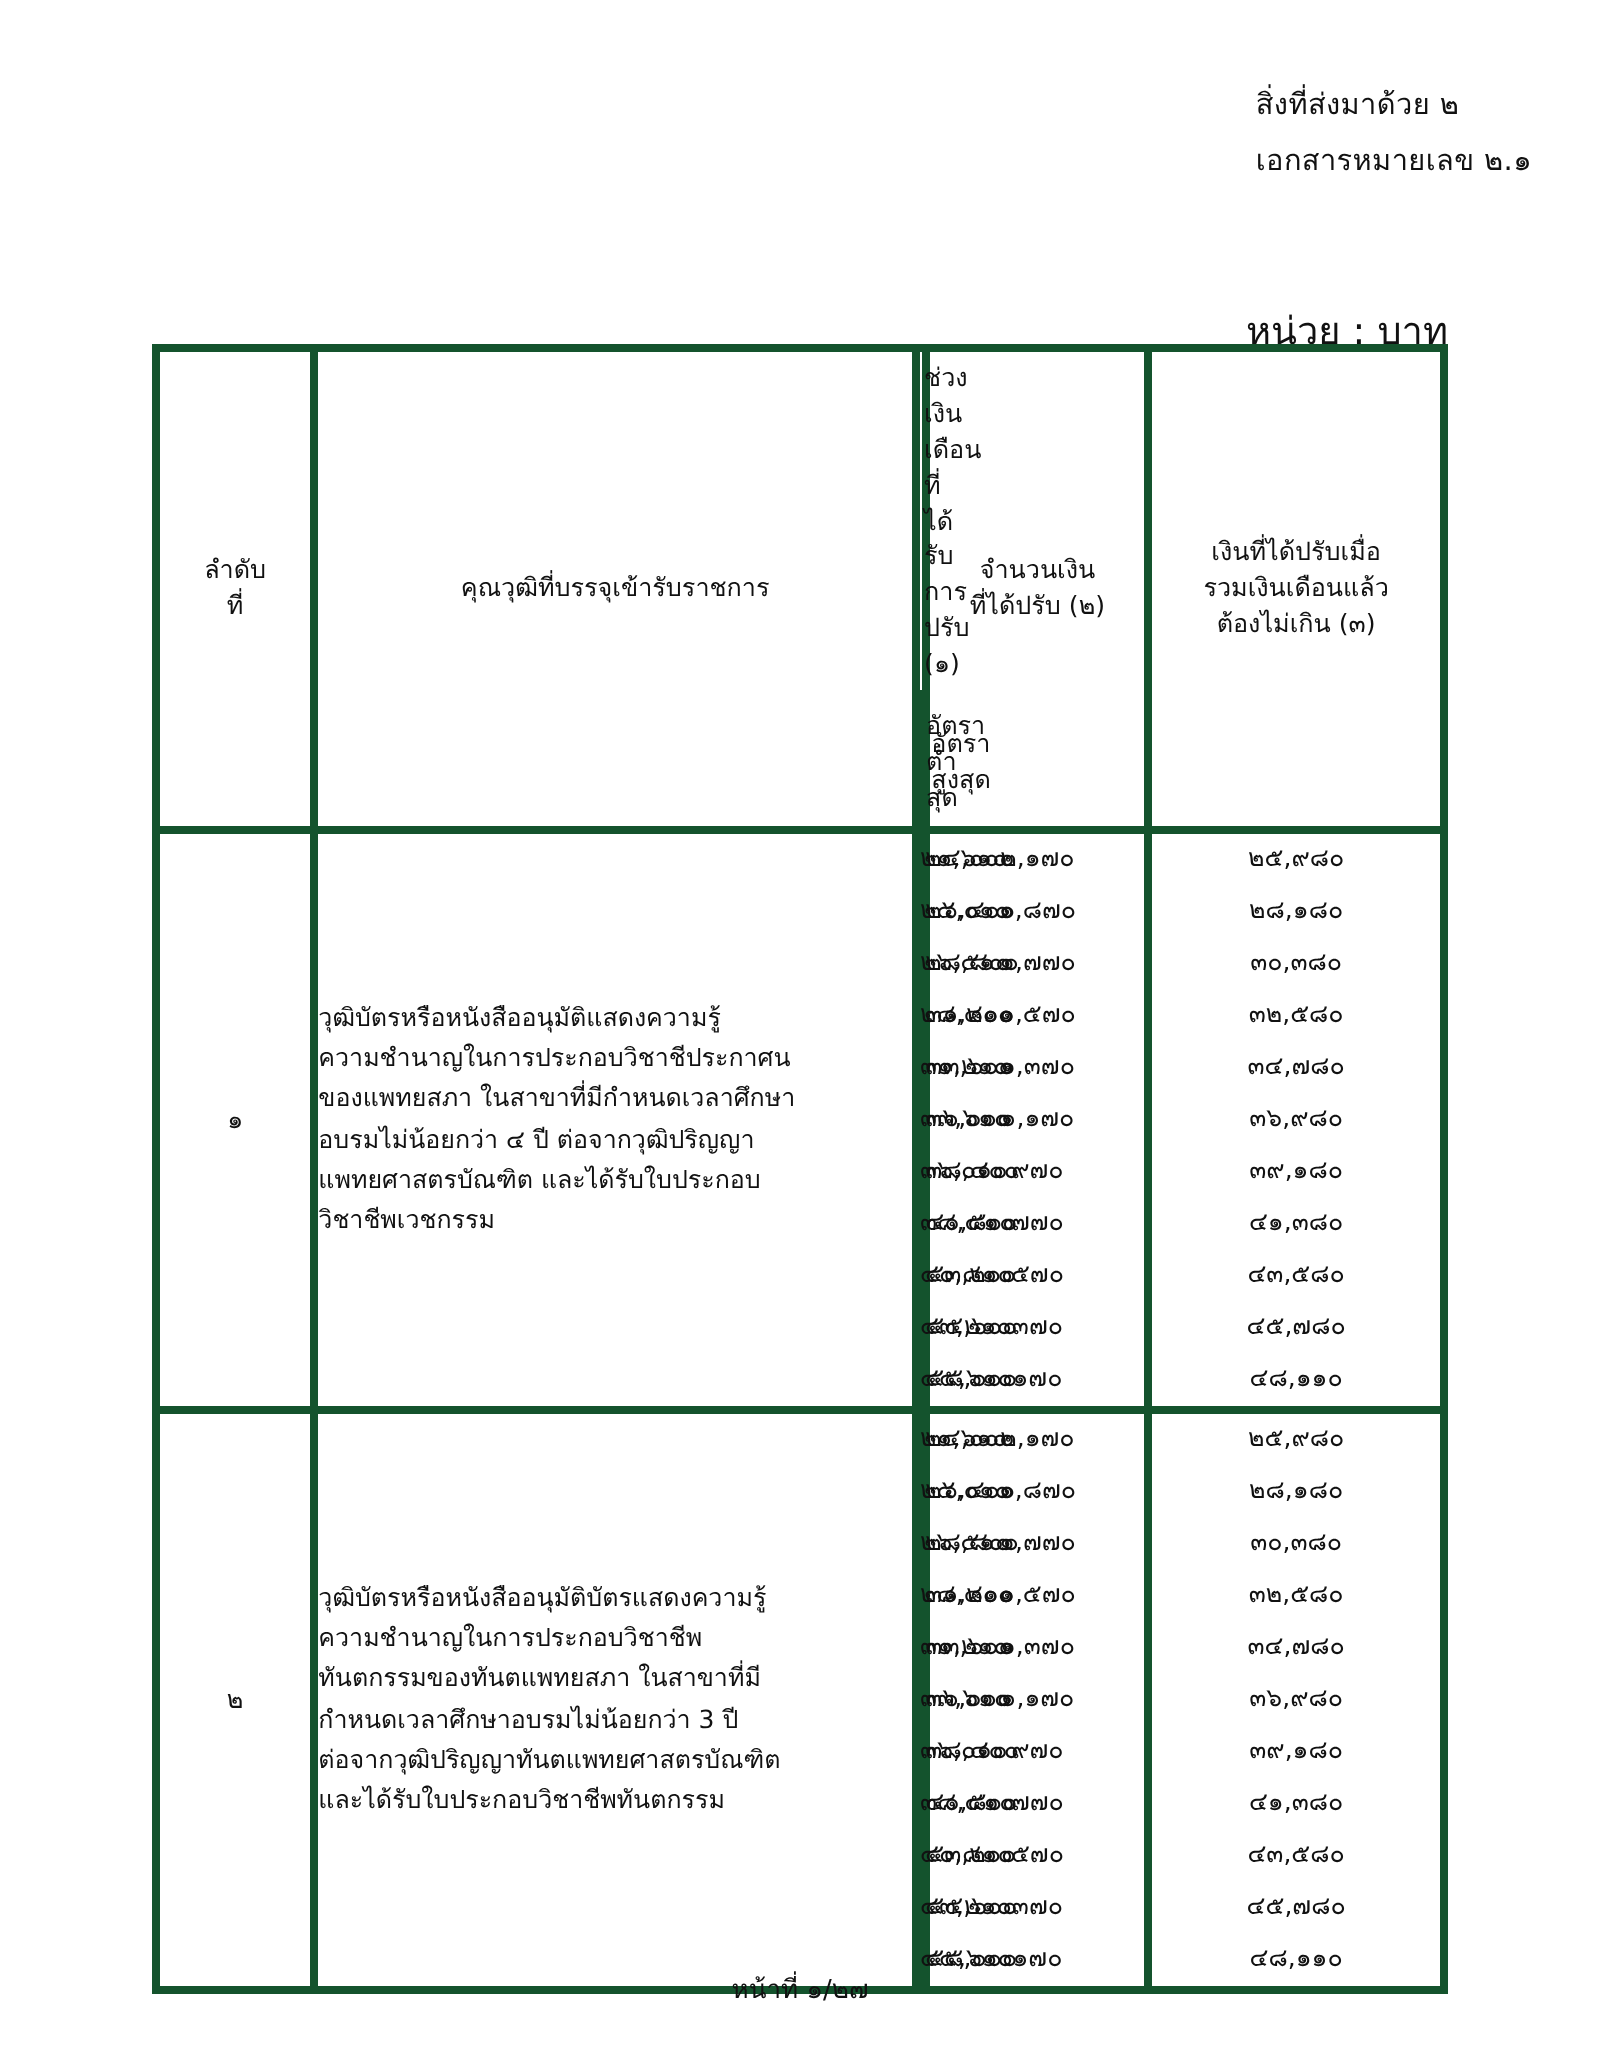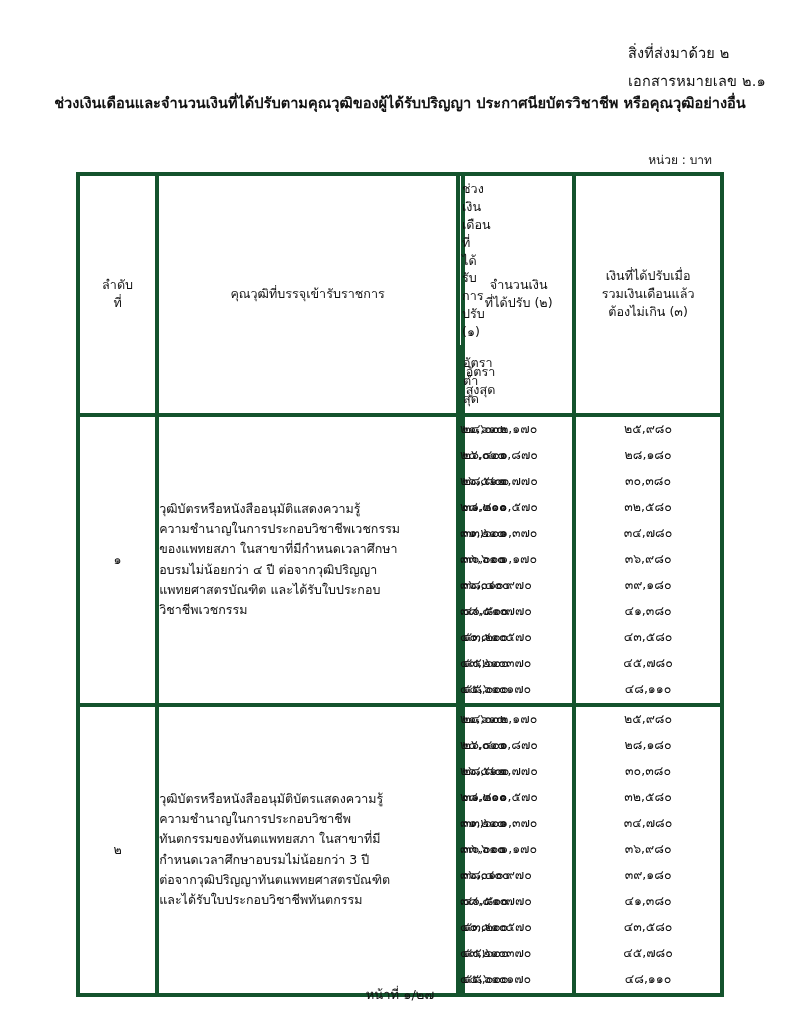--- a/index.html
+++ b/index.html
@@ -52,22 +52,22 @@
     font-weight: bold;
     line-height: 1.0;
     margin-bottom: 16px;
     white-space: nowrap;
   }
 
   
   .unit-note {
     position: absolute;
     top: 150px;
-    right: 88px;
-    font-size: 12px;
+    right: 76px;
+    font-size: 19px;
     white-space: nowrap;
   }
 
   
   .table-wrap {
     position: absolute;
     top: 172px;
     left: 76px;
     width: 648px;
   }
@@ -143,21 +143,20 @@
 <body>
 
 <div class="page">
 
   <div class="meta-block">
     <div class="meta-line">สิ่งที่ส่งมาด้วย ๒</div>
     <div class="meta-line">เอกสารหมายเลข ๒.๑</div>
   </div>
 
   <div class="title-block">
-    <div class="title-line">ช่วงเงินเดือนและจำนวนเงินที่ได้ปรับตามคุณวุฒิของผู้ได้รับปริญญา ประกาศนียบัตรวิชาชีพ หรือคุณวุฒิอย่างอื่น</div>
   </div>
 
   <div class="unit-note">หน่วย : บาท</div>
 
   <div class="table-wrap">
     <table class="sheet">
       <thead>
         <tr>
           <th class="h-order" rowspan="2">
             <div class="hcell">
@@ -192,21 +191,21 @@
           <th class="h-max">
             <div class="hcell">อัตราสูงสุด</div>
           </th>
         </tr>
       </thead>
       <tbody id="table-body">
           <tr>
             <td class="c-order">๑</td>
             <td class="c-qual">
               <div class="qual-line">วุฒิบัตรหรือหนังสืออนุมัติแสดงความรู้</div>
-              <div class="qual-line">ความชำนาญในการประกอบวิชาชีพเวชกรรม</div>
+              <div class="qual-line">ความชำนาญในการประกอบวิชาชีประกาศน</div>
               <div class="qual-line">ของแพทยสภา ในสาขาที่มีกำหนดเวลาศึกษา</div>
               <div class="qual-line">อบรมไม่น้อยกว่า ๔ ปี ต่อจากวุฒิปริญญา</div>
               <div class="qual-line">แพทยศาสตรบัณฑิต และได้รับใบประกอบ</div>
               <div class="qual-line">วิชาชีพเวชกรรม</div>
             </td>
             <td class="c-num">
               <div class="num-line">๒๑,๖๑๐</div>
               <div class="num-line">๒๔,๐๑๐</div>
               <div class="num-line">๒๖,๕๑๐</div>
               <div class="num-line">๒๘,๘๑๐</div>

